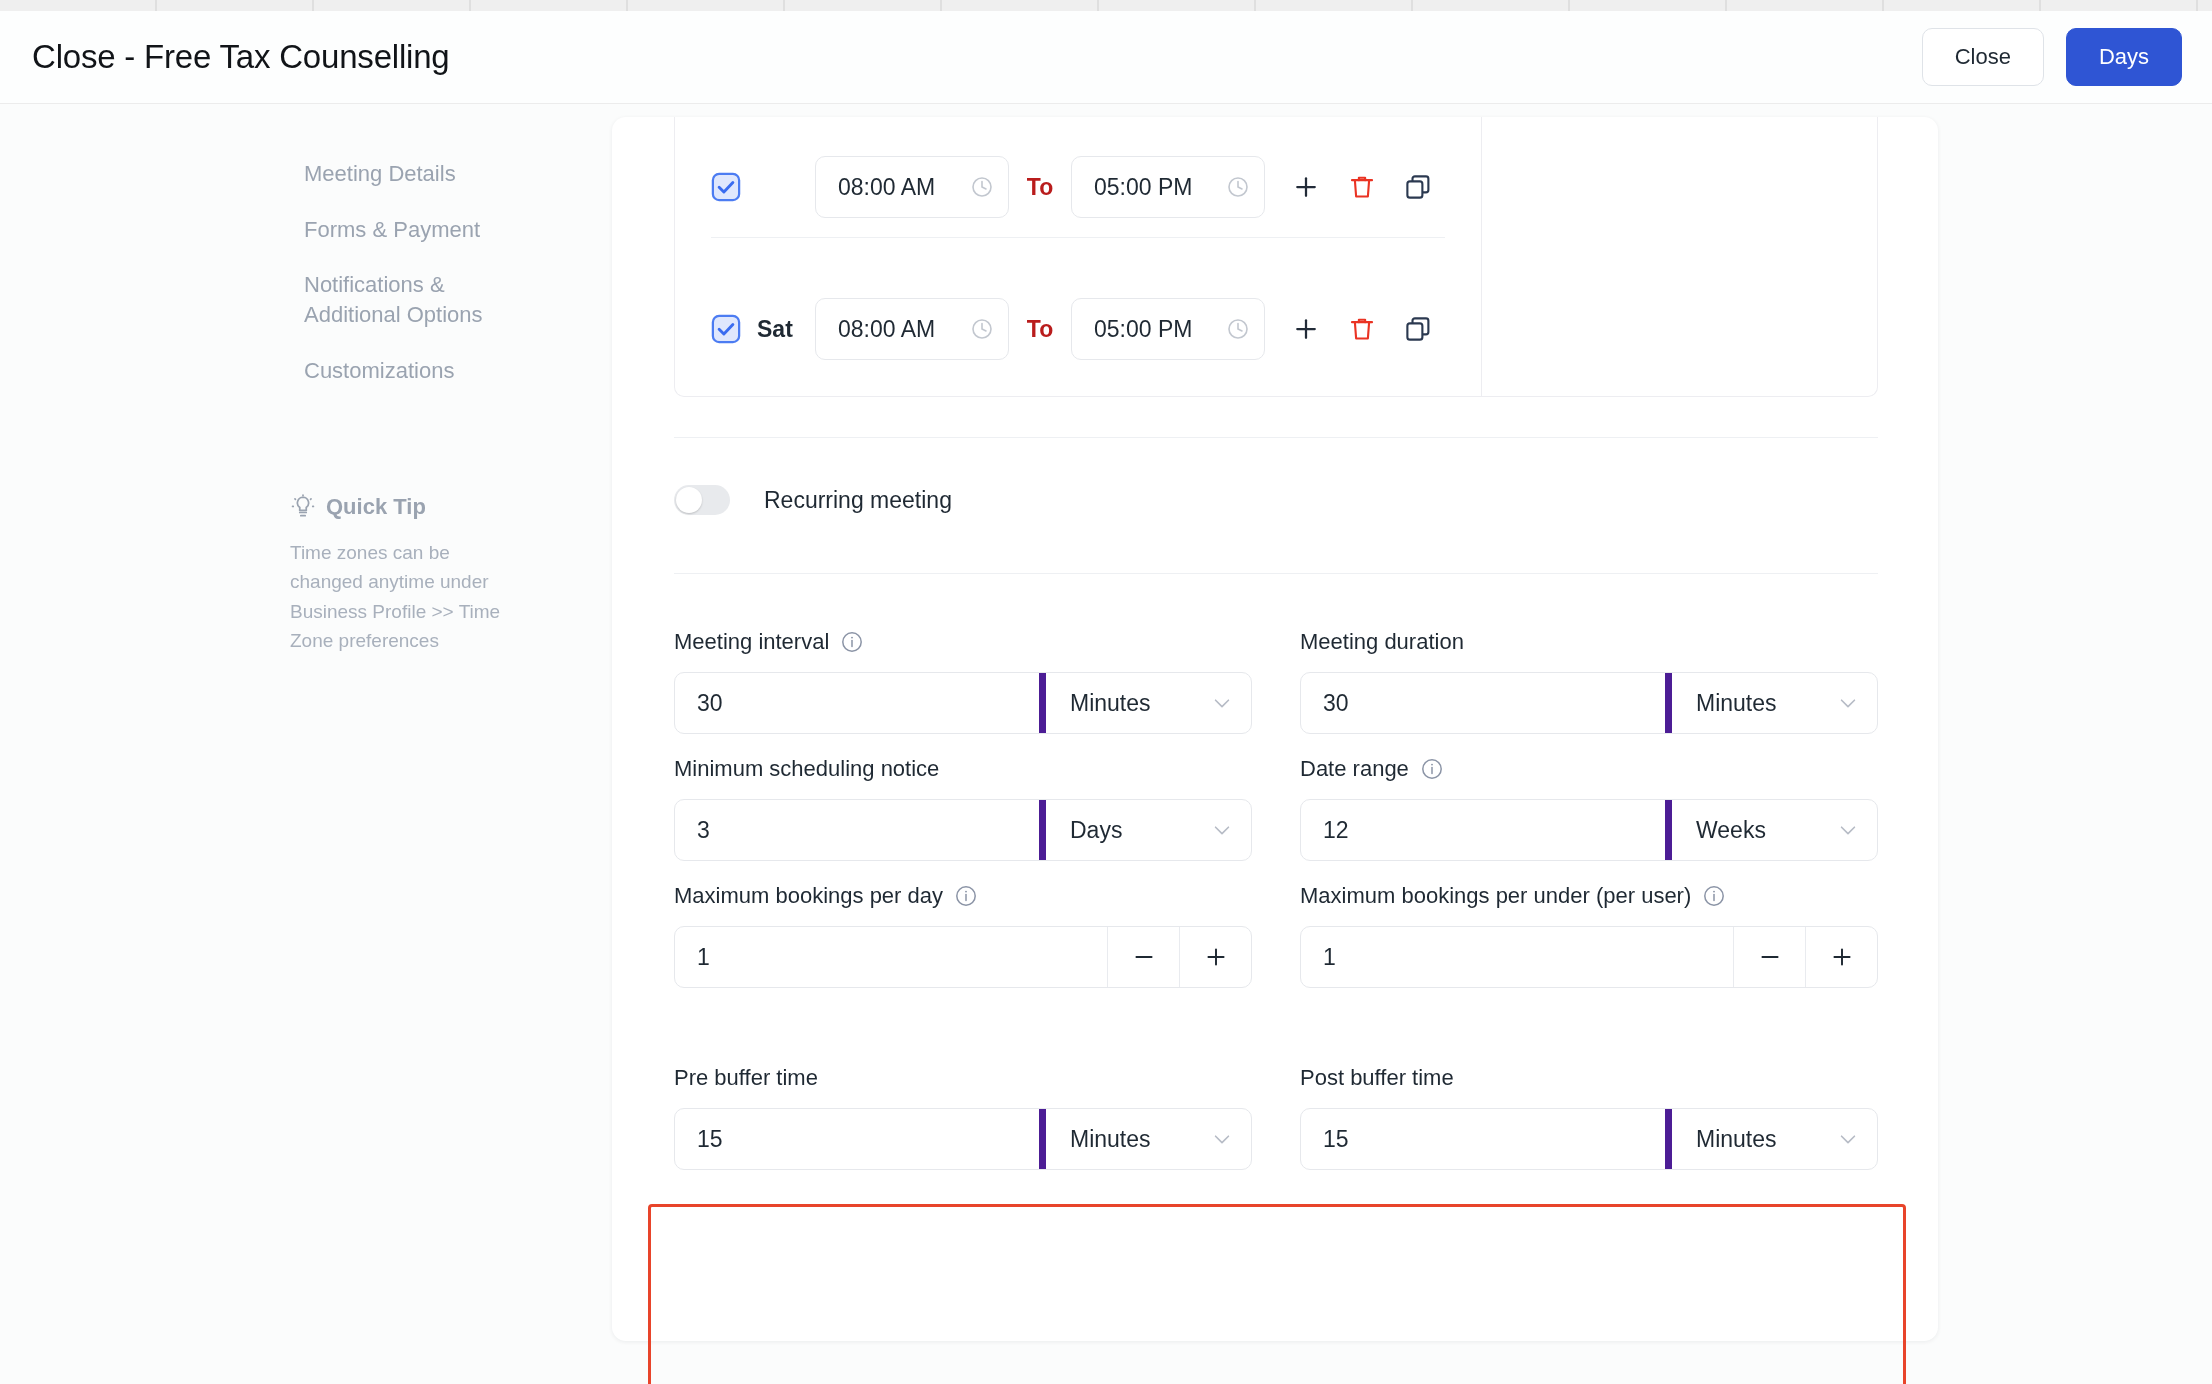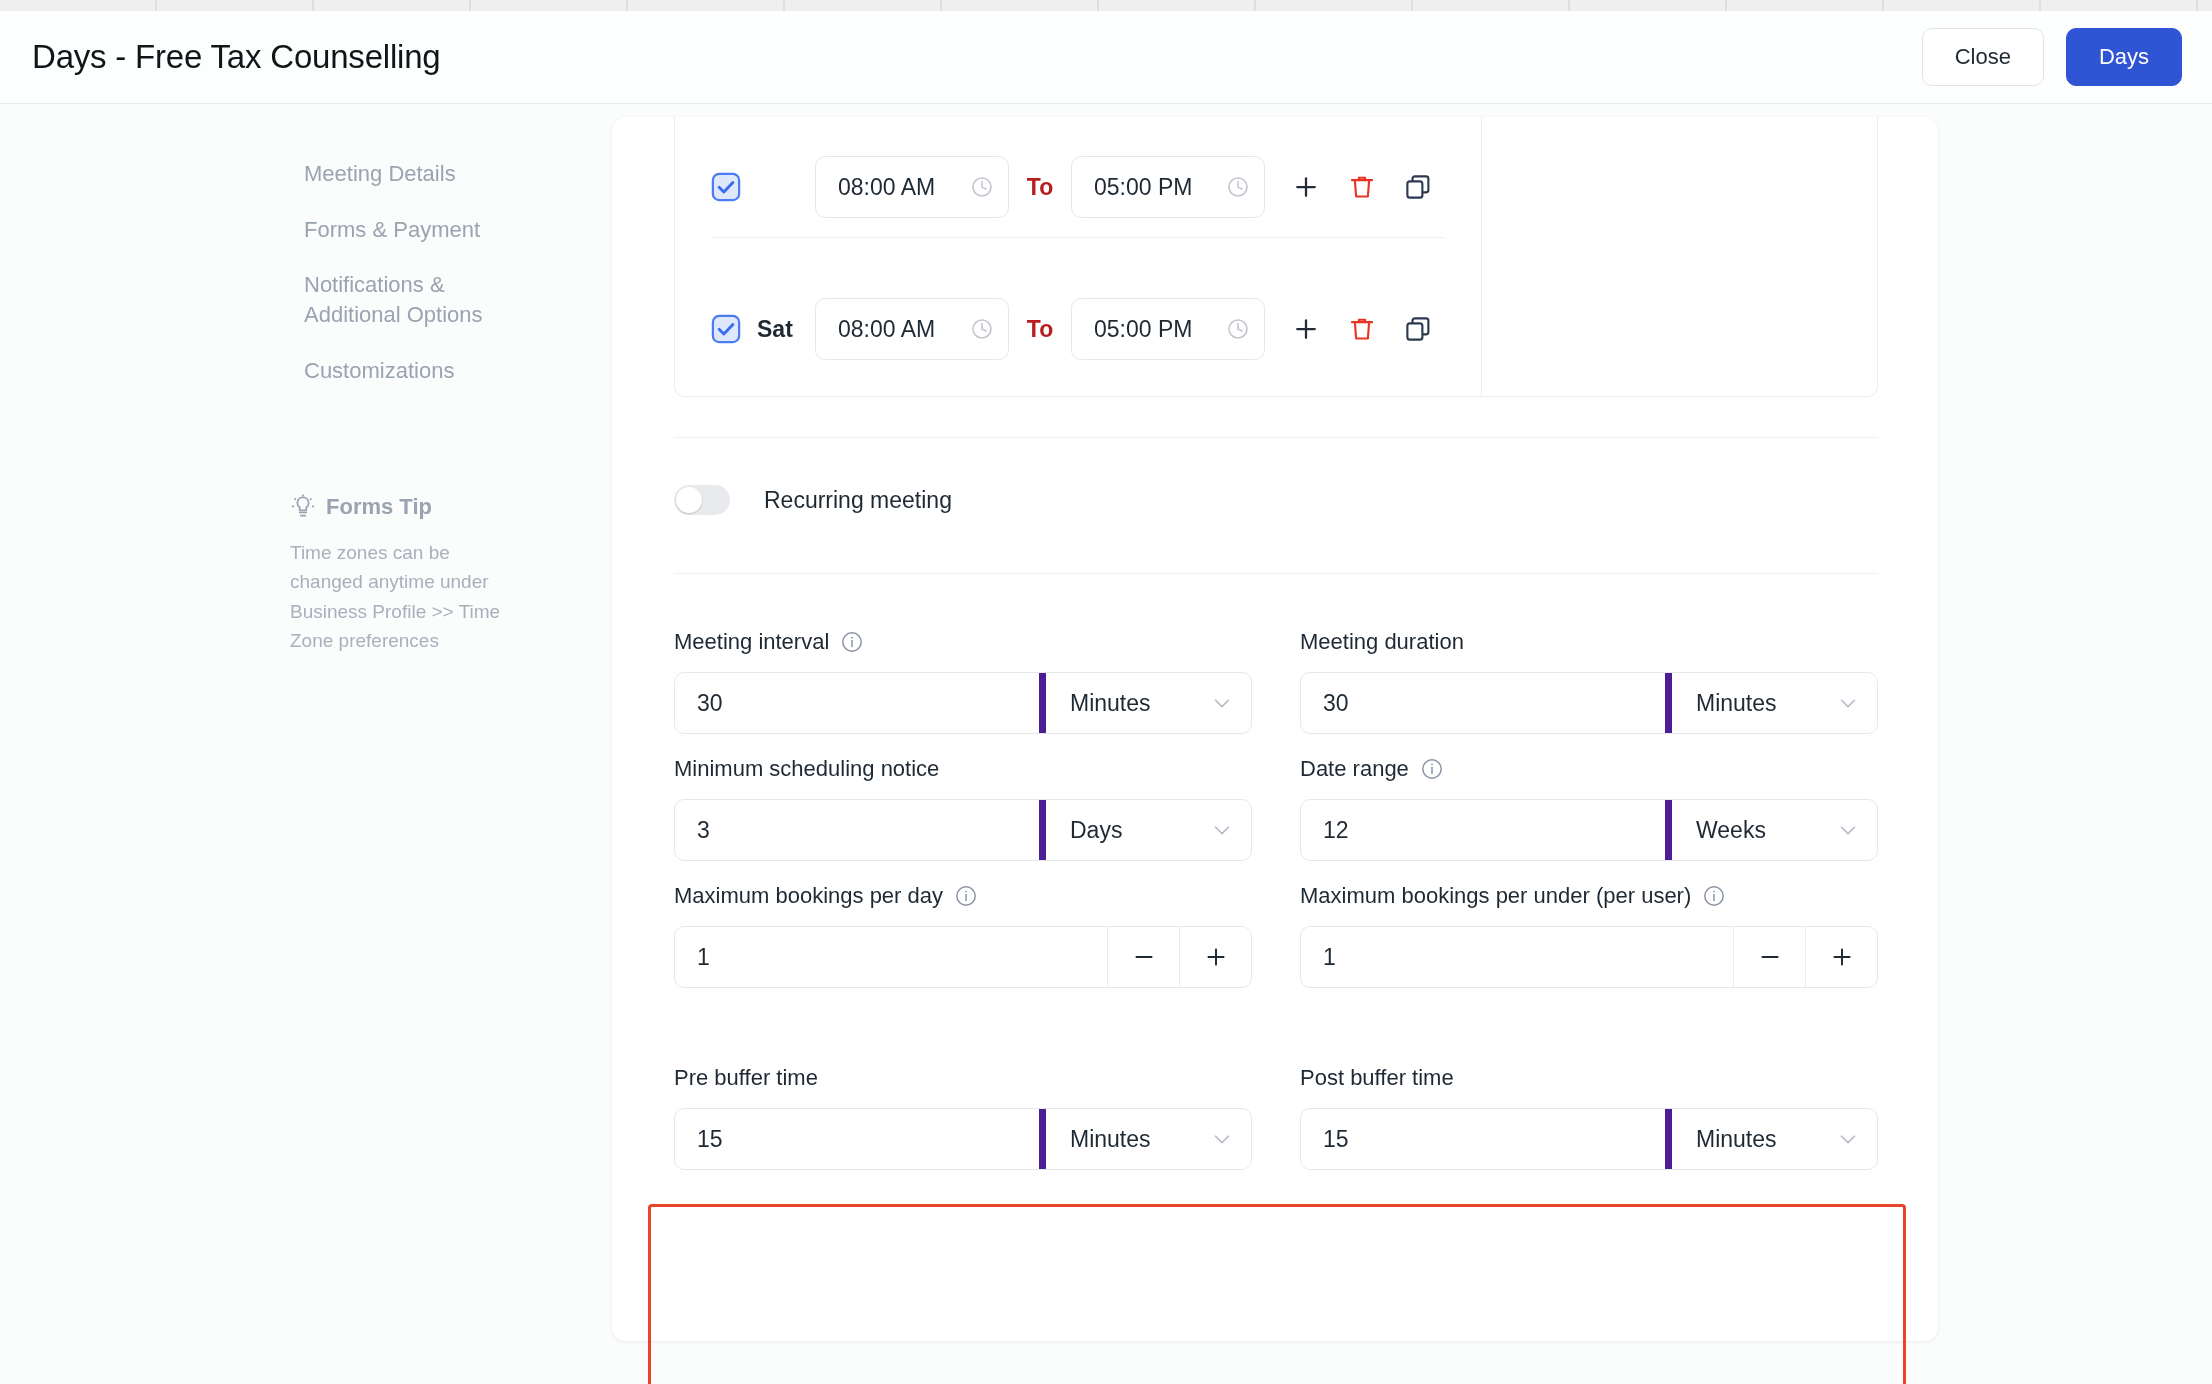--- a/index.html
+++ b/index.html
@@ -221,21 +221,21 @@
   <div class="tabsliver"></div>
   <div class="tabsliver"></div>
   <div class="tabsliver"></div>
   <div class="tabsliver"></div>
   <div class="tabsliver"></div>
   <div class="tabsliver"></div>
   <div class="tabsliver"></div>
 </div>
 
 <div class="header">
-  <div class="header-title">Days - Free Tax Counselling</div>
+  <div class="header-title">Close - Free Tax Counselling</div>
   <div class="header-actions">
     <button class="btn btn-close">Close</button>
     <button class="btn btn-save">Days</button>
   </div>
 </div>
 
 <div class="page">
 
   <div class="sidebar">
     <div class="side-item">
@@ -254,21 +254,21 @@
 
   <div class="quicktip">
     <div class="quicktip-head">
       <span class="bulb">
         <svg viewBox="0 0 24 24" width="26" height="26" fill="none" stroke="#9aa3b0" stroke-width="1.6" stroke-linecap="round">
           <path d="M9 17h6M10 20h4"></path>
           <path d="M12 3a5.2 5.2 0 0 0-3 9.4V15h6v-2.6A5.2 5.2 0 0 0 12 3z"></path>
           <path d="M12 1v0.6M4.6 4.6l0.4 0.4M19.4 4.6l-0.4 0.4M2.4 11.5h0.6M21 11.5h0.6"></path>
         </svg>
       </span>
-      <span>Forms Tip</span>
+      <span>Quick Tip</span>
     </div>
     <div class="quicktip-body">Time zones can be changed anytime under Business Profile &gt;&gt; Time Zone preferences</div>
   </div>
 
   <div class="card">
 
     <div class="avail-box">
       <div class="avail-col-divider"></div>
       <div class="row-sep"></div>
 

